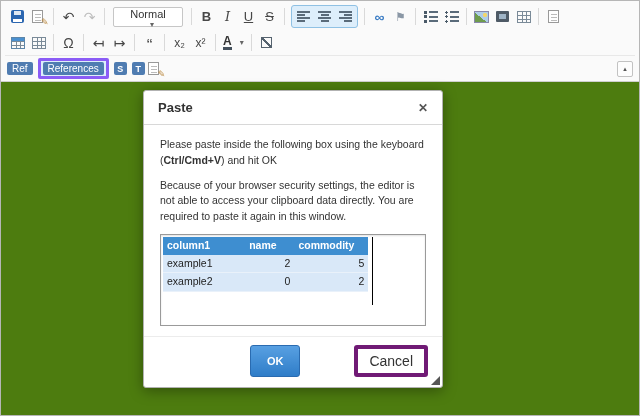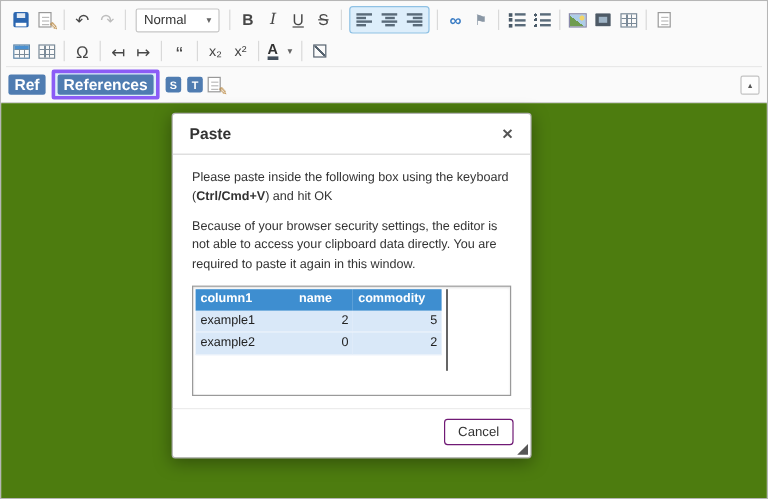--- a/index.html
+++ b/index.html
@@ -21,21 +21,21 @@
   .bold  { font-weight:bold; font-size:13px; }
   .italic{ font-style:italic; font-family:"DejaVu Serif", serif; font-size:13px; }
   .und   { text-decoration:underline; font-size:13px; }
   .strike{ text-decoration:line-through; font-size:13px; }
   .linkg { color:#3a7cc4; font-weight:bold; font-size:14px; }
   .anch  { color:#8a97a5; font-size:12px; }
   .quote { font-size:17px; line-height:0.4; padding-top:8px; color:#474747; }
 
   .dropdown { height:20px; border:1px solid #c6c6c6; background:#fff; display:inline-flex; align-items:center;
               justify-content:space-between; padding:0 6px; margin:0 4px; font-size:11px; color:#333;
-              min-width:70px; border-radius:2px; }
+              min-width:70px; border-radius:2px;flex-direction:column; }
   .dd-caret { font-size:8px; color:#666; margin-left:8px; }
 
   .hl-group { display:inline-flex; background:#ddeefb; border:1px solid #8fc1e4; border-radius:3px; padding:0 1px; margin:0 2px; }
   .hl-wrap  { background:#ddeefb; border:3px solid #8b5cf6; border-radius:2px; padding:1px 2px; display:inline-flex; margin-left:5px; }
 
   
   .i { display:inline-block; flex:0 0 auto; }
   .i-save { width:13px; height:13px; background:#2b66b0; border-radius:2px; background-repeat:no-repeat;
             background-image:linear-gradient(#dfe8f3,#dfe8f3),linear-gradient(#fff,#fff);
             background-size:7px 4px,9px 3px; background-position:3px 1px,2px 9px; }
@@ -70,21 +70,21 @@
             linear-gradient(to bottom,transparent 0 3px,#7a8a98 3px 4px,transparent 4px 7px,#7a8a98 7px 8px,transparent 8px); }
   .i-grid-blue { width:14px; height:12px; border:1px solid #5d85a8; background-repeat:no-repeat,repeat,repeat;
             background-image:linear-gradient(#4a90d0,#4a90d0),
             linear-gradient(to right,transparent 0 4px,#7a8a98 4px 5px,transparent 5px 8px,#7a8a98 8px 9px,transparent 9px),
             linear-gradient(to bottom,transparent 0 3px,#7a8a98 3px 4px,transparent 4px 7px,#7a8a98 7px 8px,transparent 8px);
             background-size:100% 3px,100% 100%,100% 100%; background-position:0 0,0 0,0 0; }
   .i-max { width:11px; height:11px; border:1px solid #55626e;
            background-image:linear-gradient(45deg,transparent 44%,#55626e 44% 56%,transparent 56%); }
   .i-color { font-weight:bold; font-size:12px; color:#333; border-bottom:3px solid #44505c; line-height:1; padding-bottom:0; }
 
-  .badge { background:#4f7cb1; color:#fff; font-weight:bold; font-size:13px; padding:1px 5px; border-radius:2px; display:inline-block; }
+  .badge { background:#4f7cb1; color:#fff; font-weight:normal; font-size:10px; padding:1px 5px; border-radius:2px; display:inline-block; }
   .sqbadge { background:#4f7cb1; color:#fff; font-weight:bold; font-size:9px; width:13px; height:13px; border-radius:2px;
              display:inline-flex; align-items:center; justify-content:center; margin-left:5px; }
   .collapse-btn { margin-left:auto; width:16px; height:16px; border:1px solid #c2c2c2; background:#fdfdfd;
                   display:flex; align-items:center; justify-content:center; font-size:7px; color:#555; border-radius:2px; }
 
   
   .content { flex:1; background:#4d7c0f; position:relative; }
 
   .dialog { position:absolute; top:8px; left:142px; width:300px; background:#fff; border:1px solid #b2b2b2;
             border-radius:3px; box-shadow:0 3px 14px rgba(0,0,0,.35); }
@@ -97,22 +97,22 @@
                box-shadow:inset 0 1px 2px rgba(0,0,0,.12); }
   table.pasted { border-collapse:collapse; width:79%; font-size:10.5px; table-layout:fixed; }
   table.pasted th { background:#3e8ed0; color:#fff; font-weight:bold; text-align:left; padding:1px 4px; }
   table.pasted td { background:#d9e8f8; color:#222; padding:1px 4px; border-bottom:1px solid #e9f1fa; }
   th.c1 { width:40%; } th.c2 { width:24%; text-align:right; } th.c3 { width:36%; }
   td.num { text-align:right; }
   .caret-line { position:absolute; top:2px; left:calc(79% + 2px); width:1px; height:68px; background:#000; }
   .dlg-footer { padding:8px 14px 10px 14px; display:flex; justify-content:flex-end; gap:6px; border-top:1px solid #ececec; }
   .btn-ok { background:linear-gradient(#58a0e2,#2f7dc8); border:1px solid #2a6bb0; color:#fff; font-weight:bold;
             font-size:11px; padding:4px 16px; border-radius:3px; font-family:"Liberation Sans", sans-serif; }
-  .btn-cancel { background:#fff; border:1px solid #701a75; color:#333; font-size:11px; padding:4px 11px; border-radius:3px;
-                font-family:"Liberation Sans", sans-serif; }
+  .btn-cancel { background:#fff; border:4px solid #701a75; color:#333; font-size:14px; padding:4px 11px; border-radius:3px;
+                font-family:"Liberation Sans", sans-serif;margin-left:48px; }
   .resize { position:absolute; right:2px; bottom:2px; width:0; height:0;
             border-left:9px solid transparent; border-bottom:9px solid #565656; }
 </style>
 </head>
 <body>
 
 <div class="editor">
 
   <div class="toolbar">
 
@@ -254,20 +254,21 @@
                 <td class="num">0</td>
                 <td class="num">2</td>
               </tr>
             </tbody>
           </table>
           <span class="caret-line"></span>
         </div>
       </div>
 
       <div class="dlg-footer">
+        <button class="btn-ok">OK</button>
         <button class="btn-cancel">Cancel</button>
       </div>
 
       <span class="resize"></span>
     </div>
 
   </div>
 </div>
 
 </body></html>

